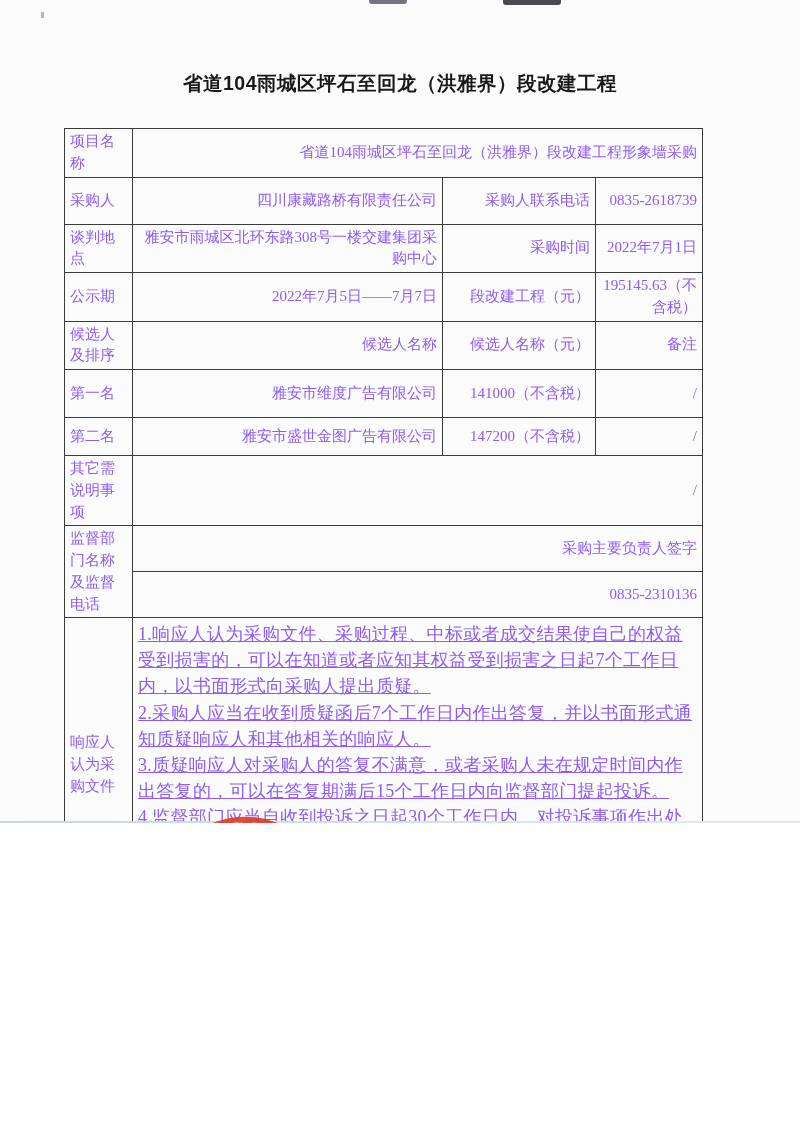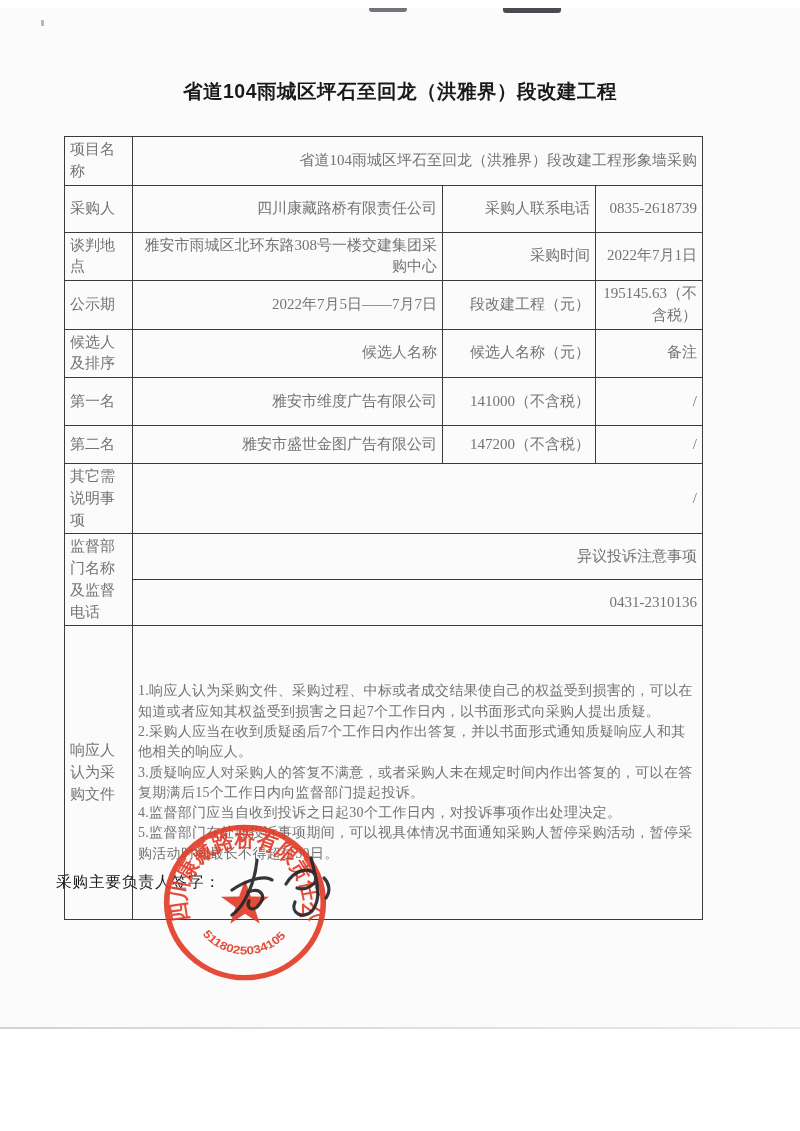--- a/index.html
+++ b/index.html
@@ -1,23 +1,22 @@
 <!DOCTYPE html>
 <html style="--stamp-color: #e23a26;"><head>
 <meta charset="utf-8">
 <style>
   html,body{margin:0;padding:0;}
   .page{
     position:relative;
-    width:800px;height:1021px;
+    width:800px;height:823px;
     background:#fcfbfc;
     font-family:"Liberation Serif", serif;
     color:#1c1c1c;
     overflow:hidden;
-    margin-top:8px;
   }
   
   .smudge{position:absolute;top:0;border-radius:0 0 3px 3px;}
   .smudge-1{left:369px;width:38px;height:4px;background:#74747e;}
   .smudge-2{left:503px;width:58px;height:5px;background:#4a4a52;}
   .speck{position:absolute;left:41px;top:12px;width:3px;height:6px;background:#b4b7c4;}
   .bottom-edge{position:absolute;left:0;right:0;bottom:0;height:2px;background:linear-gradient(to right,#ccd6d8,#e2eaec);}
 
   
   .title{
@@ -26,37 +25,37 @@
     line-height:1.45;letter-spacing:.5px;
     font-family:"Liberation Sans", sans-serif;
     color:#191919;
   }
   .title span{display:block;}
 
   
   table.doc{
     position:absolute;left:64px;top:128px;width:638px;
     border-collapse:collapse;table-layout:fixed;
-    font-size:15px;color:#737373;
+    font-size:15px;color:#8b5cf6;
   }
   table.doc td{
     border:1.8px solid #3b3b3b;
     padding:2px 5px;
     line-height:1.45;
     vertical-align:middle;
     overflow:hidden;
   }
   col.c1{width:68px;} col.c2{width:310px;} col.c3{width:153px;} col.c4{width:107px;}
   .r1{height:36px;} .r2{height:47px;} .r3{height:47px;} .r4{height:43px;}
   .r5{height:43px;} .r6{height:48px;} .r7{height:38px;} .r8{height:40px;}
   .r9{height:44px;} .r10{height:44px;} .r11{height:294px;}
   td.lab{padding-left:4px;padding-right:2px;}
   td.ctr{text-align:right;}
   td.lft{text-align:right;padding-left:7px;font-family:Liberation Serif, serif;}
-  td.notes-cell{padding:6px 9px;font-size:14px;letter-spacing:.3px;line-height:1.55;vertical-align:middle;}
+  td.notes-cell{padding:6px 9px;font-size:18px;letter-spacing:.3px;line-height:1.55;vertical-align:middle;text-decoration:underline;}
   .notes-inner{display:flex;flex-direction:column;justify-content:center;height:280px;}
   .notes-inner p{margin:0;}
 
   
   .sig-label{position:absolute;left:56px;top:864px;font-size:15.5px;letter-spacing:1px;color:#1b1b1b;}
   .stamp{position:absolute;left:158px;top:811px;width:174px;height:167px;z-index:2;opacity:.9;}
   .signature{position:absolute;left:226px;top:842px;width:118px;height:78px;z-index:3;}
 </style>
 </head>
 <body>
@@ -127,24 +126,24 @@
       <td class="ctr">/</td>
     </tr>
 
     <tr class="r8">
       <td class="lab">其它需说明事项</td>
       <td class="ctr" colspan="3">/</td>
     </tr>
 
     <tr class="r9">
       <td class="lab" rowspan="2">监督部门名称及监督电话</td>
-      <td class="ctr" colspan="3">异议投诉注意事项</td>
+      <td class="ctr" colspan="3">采购主要负责人签字</td>
     </tr>
     <tr class="r10">
-      <td class="ctr" colspan="3">0431-2310136</td>
+      <td class="ctr" colspan="3">0835-2310136</td>
     </tr>
 
     <tr class="r11">
       <td class="lab">响应人认为采购文件</td>
       <td class="notes-cell" colspan="3">
         <div class="notes-inner">
           <p>1.响应人认为采购文件、采购过程、中标或者成交结果使自己的权益受到损害的，可以在知道或者应知其权益受到损害之日起7个工作日内，以书面形式向采购人提出质疑。</p>
           <p>2.采购人应当在收到质疑函后7个工作日内作出答复，并以书面形式通知质疑响应人和其他相关的响应人。</p>
           <p>3.质疑响应人对采购人的答复不满意，或者采购人未在规定时间内作出答复的，可以在答复期满后15个工作日内向监督部门提起投诉。</p>
           <p>4.监督部门应当自收到投诉之日起30个工作日内，对投诉事项作出处理决定。</p>

